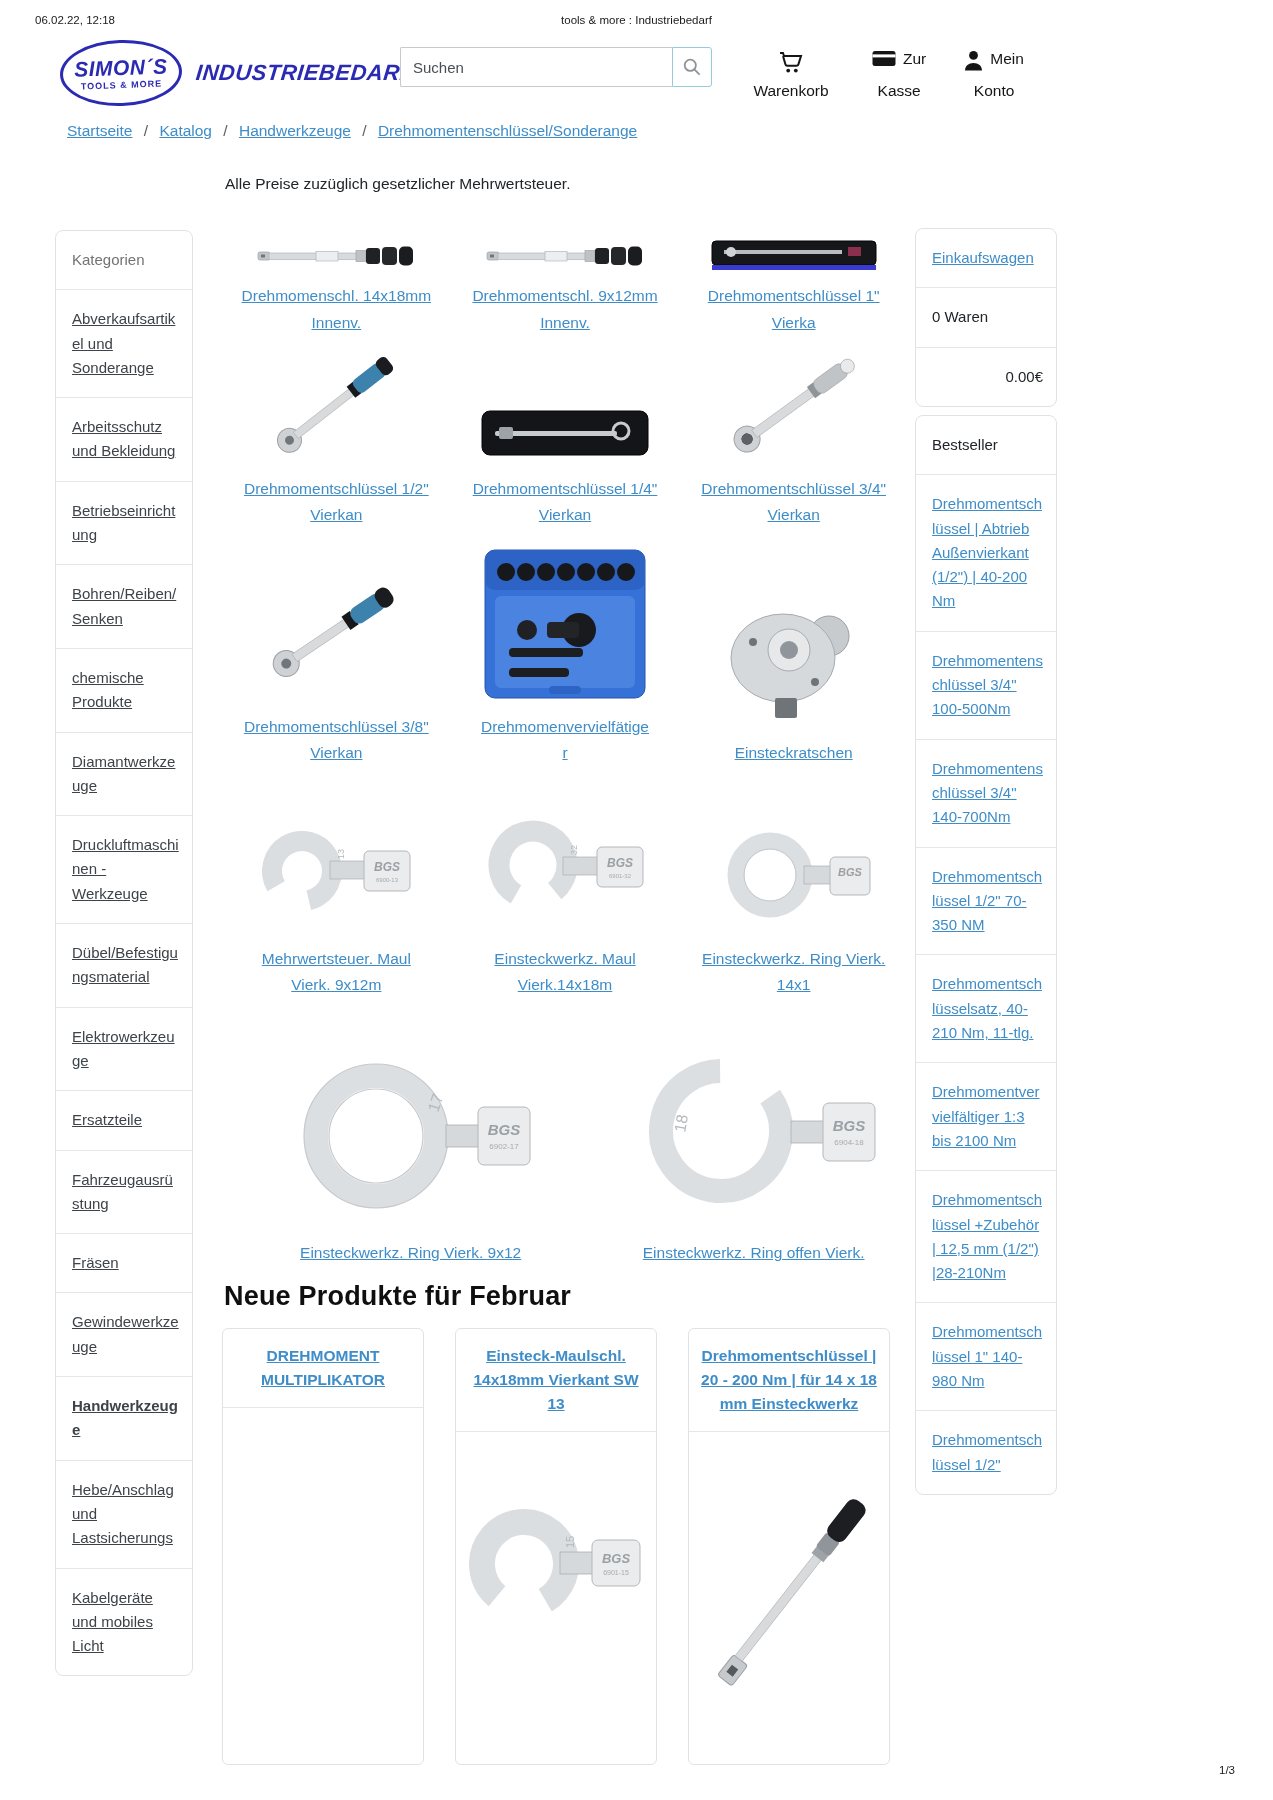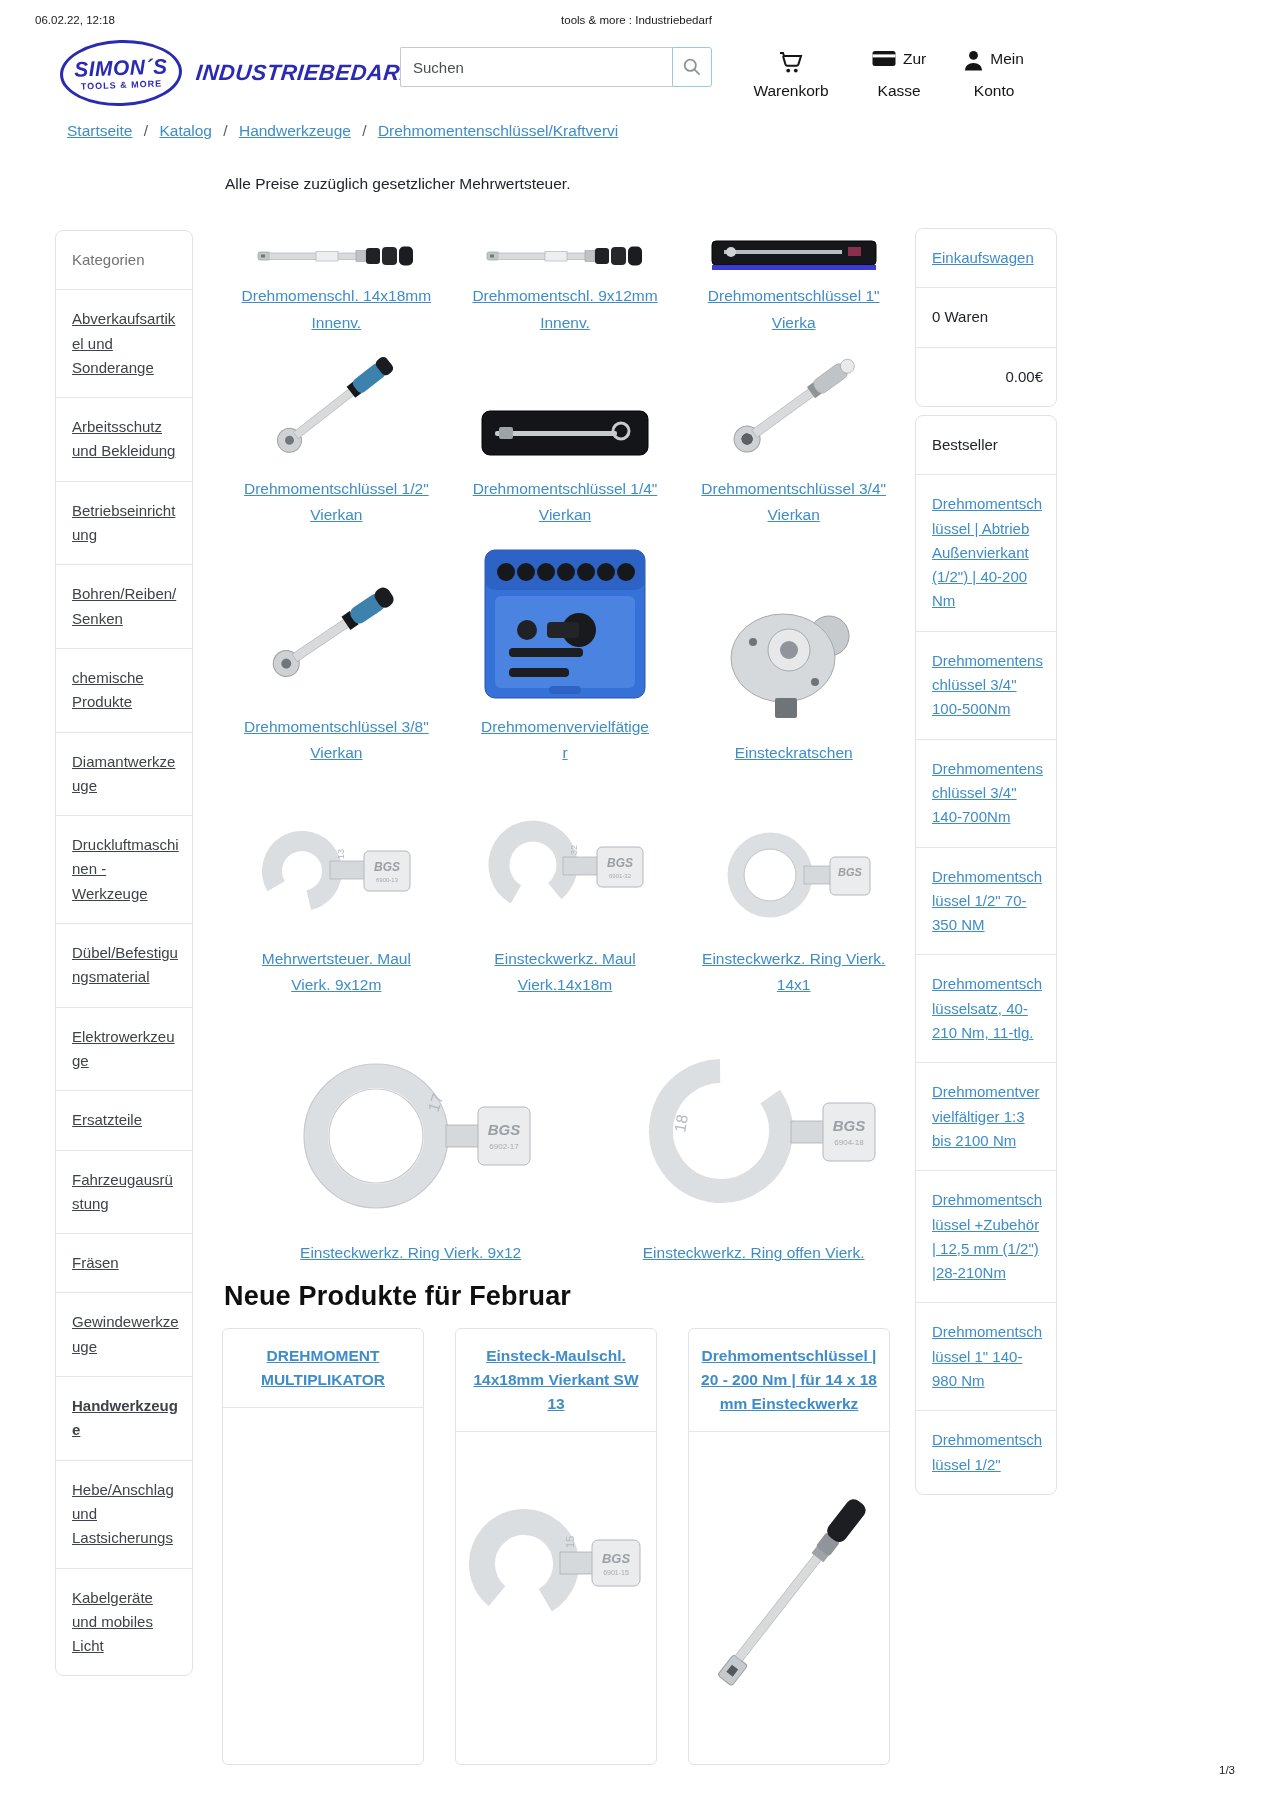--- a/index.html
+++ b/index.html
@@ -126,21 +126,21 @@
     </div>
   </div>
 
   <div class="crumbs">
     <span class="blue">Startseite</span>
     <span class="sep">/</span>
     <span class="blue">Katalog</span>
     <span class="sep">/</span>
     <span class="blue">Handwerkzeuge</span>
     <span class="sep">/</span>
-    <span class="blue">Drehmomentenschlüssel/Kraftvervi</span>
+    <span class="blue">Drehmomentenschlüssel/Sonderange</span>
   </div>
 
   <div class="notice">Alle Preise zuzüglich gesetzlicher Mehrwertsteuer.</div>
 
   <div class="box cat-box">
     <div class="brow cat-title">Kategorien</div>
     <div class="brow"><span class="darklink wrapany">Abverkaufsartikel und Sonderange</span></div>
     <div class="brow"><span class="darklink wrapany">Arbeitsschutz und Bekleidung</span></div>
     <div class="brow"><span class="darklink wrapany">Betriebseinrichtung</span></div>
     <div class="brow"><span class="darklink wrapany">Bohren/Reiben/Senken</span></div>

